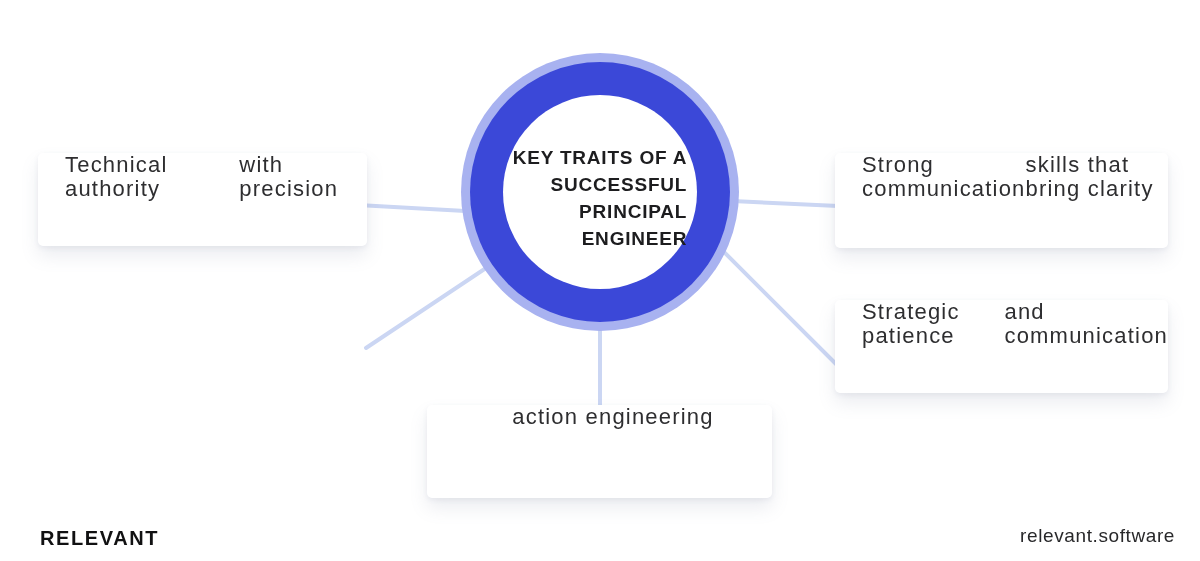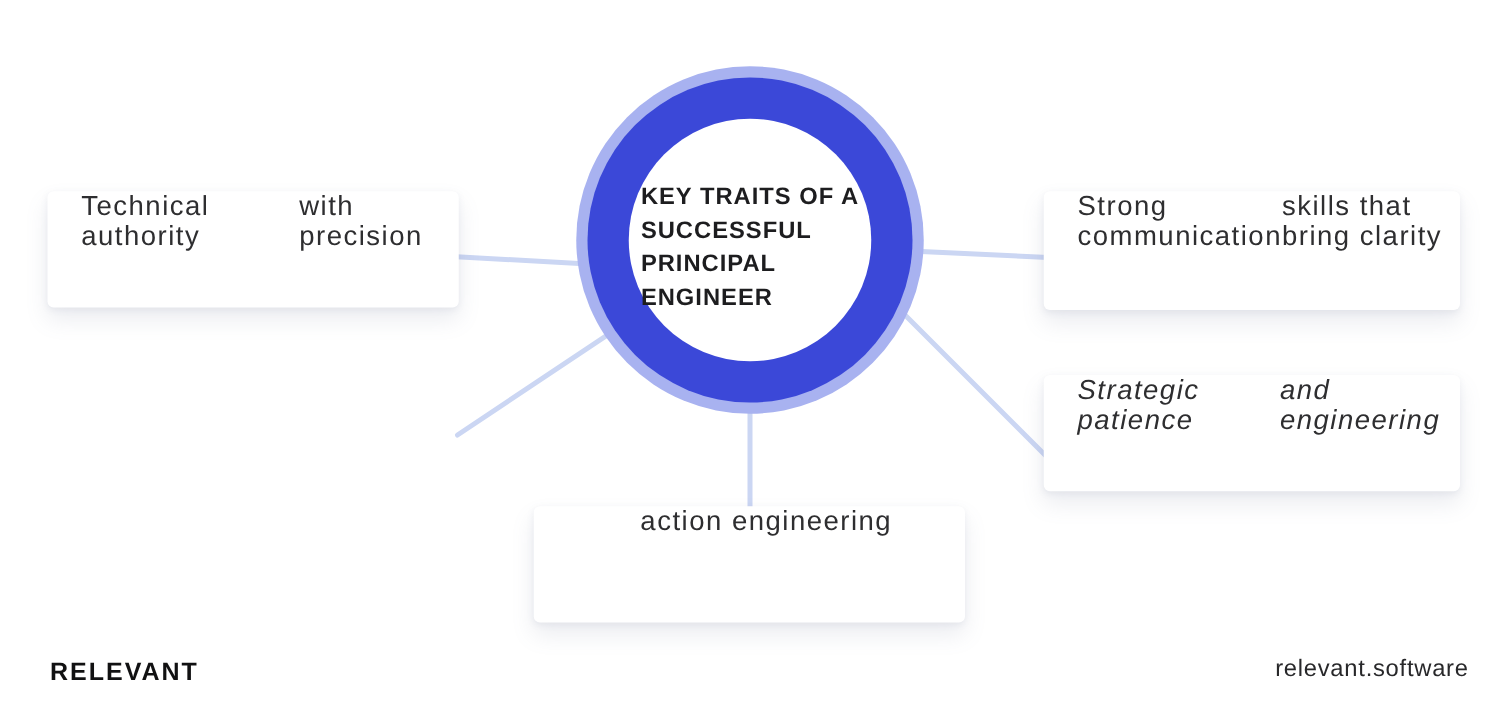--- a/index.html
+++ b/index.html
@@ -46,21 +46,21 @@
     border-radius: 50%;
     background: #ffffff;
     display: flex;
     flex-direction: column;
     align-items: center;
     justify-content: center;
     padding-top: 12px;
     box-sizing: border-box;
   }
   .hub-title {
-    text-align: left;
+    text-align: right;
     font-size: 19px;
     font-weight: 800;
     letter-spacing: 0.8px;
     line-height: 27px;
     color: #1d1d1f;
   }
   
   .trait-box {
     position: absolute;
     background: #ffffff;
@@ -73,21 +73,21 @@
     box-sizing: border-box;
     z-index: 2;
     font-size: 22px;
     letter-spacing: 1.2px;
     line-height: 24px;
     color: #2e2e30;
   }
   .box-1 { left: 38px;  top: 153px; width: 329px; height: 93px; }
   .box-2 { left: 38px;  top: 296px; width: 329px; height: 92px; }
   .box-3 { left: 835px; top: 153px; width: 333px; height: 95px; }
-  .box-4 { left: 835px; top: 300px; width: 333px; height: 93px; font-style: italic; }
+  .box-4 { left: 835px; top: 300px; width: 333px; height: 93px; }
   .box-5 { left: 427px; top: 405px; width: 345px; height: 93px; }
   
   .footer-logo {
     position: absolute;
     left: 40px;
     top: 527px;
     font-size: 20px;
     font-weight: 800;
     letter-spacing: 1.6px;
     color: #111112;
@@ -137,21 +137,21 @@
   </div>
 
 
   <div class="trait-box box-3">
     <span>Strong communication</span>
     <span>skills that bring clarity</span>
   </div>
 
   <div class="trait-box box-4">
     <span>Strategic patience</span>
-    <span>and engineering</span>
+    <span>and communication</span>
   </div>
 
   <div class="trait-box box-5">
     <span>action engineering</span>
   </div>
 
   <div class="footer-logo">RELEVANT</div>
   <div class="footer-site">relevant.software</div>
 
 </div>

